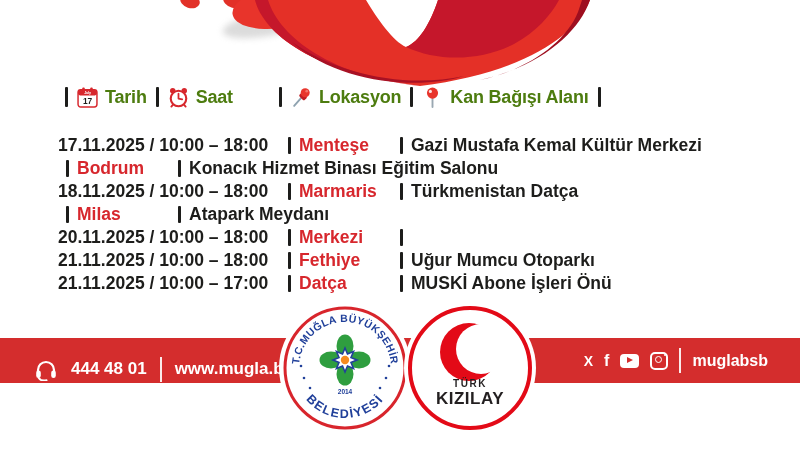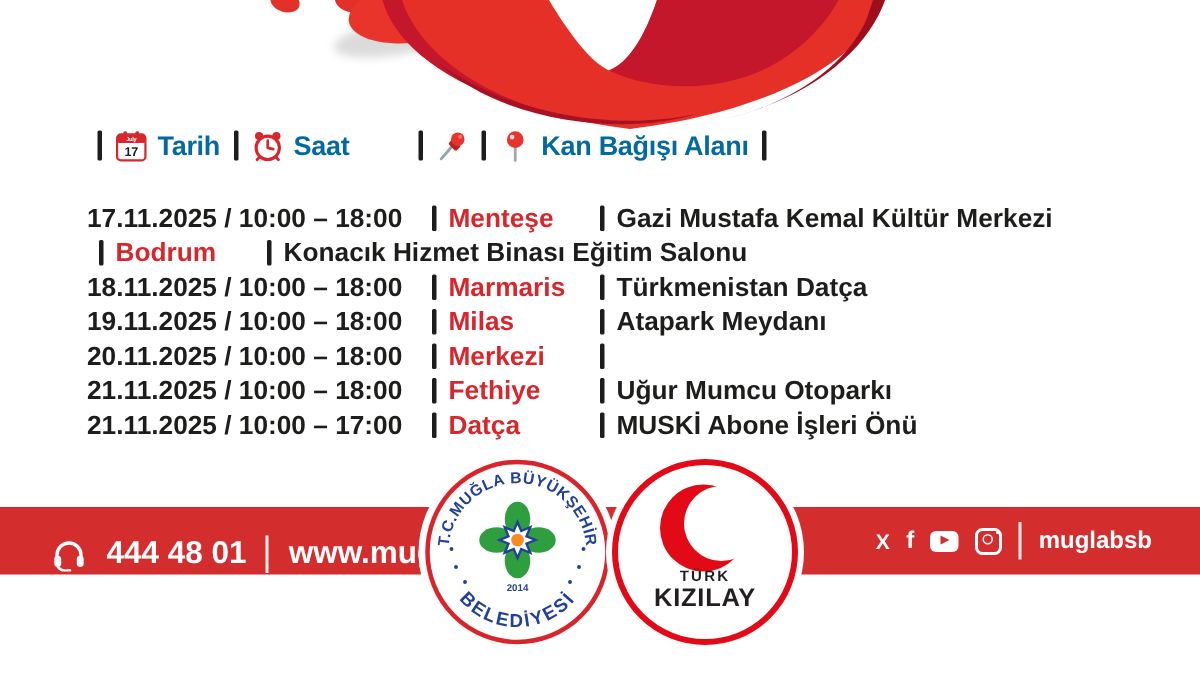--- a/index.html
+++ b/index.html
@@ -1,34 +1,34 @@
 <!DOCTYPE html>
 <html><head>
 <meta charset="utf-8">
 <style>
   html,body{margin:0;padding:0;}
   body{width:800px;height:450px;position:relative;overflow:hidden;background:#fff;
        font-family:"Liberation Sans",sans-serif;}
   .heart{position:absolute;left:180px;top:0;}
   
   .legend{position:absolute;left:56px;top:87px;display:flex;align-items:flex-start;
-          font-weight:700;font-size:18px;color:#0369a1;letter-spacing:-0.2px;}
+          font-weight:700;font-size:18px;color:#4d7c0f;letter-spacing:-0.2px;}
   .lsep{width:3px;height:20px;background:#1d1d1b;border-radius:1px;margin:0 9px;flex:none;}
   .lsep.big{margin-left:46px;}
   .litem{display:flex;align-items:center;gap:7px;flex:none;}
   
   .schedule{position:absolute;left:58px;top:134px;font-weight:700;font-size:17.5px;color:#1d1d1b;}
   .srow{display:flex;align-items:center;height:23px;white-space:nowrap;}
   .dt{width:222px;flex:none;}
   .sp{width:3px;height:17px;background:#1d1d1b;border-radius:1px;margin:0 8px;flex:none;}
   .district{width:93px;flex:none;color:#d7272d;}
   
   .footer-bar{position:absolute;left:0;top:338px;width:800px;height:45px;background:#d42d2d;}
   .f-left{position:absolute;left:34px;top:338px;height:62px;display:flex;align-items:center;
-          gap:13px;color:#fff;font-weight:700;font-size:21px;}
+          gap:13px;color:#fff;font-weight:700;font-size:17px;}
   .f-right{position:absolute;right:32px;top:338px;height:45px;display:flex;align-items:center;
            gap:11px;color:#fff;font-weight:700;font-size:16px;}
   .f-div{width:2px;height:25px;background:rgba(255,255,255,.9);flex:none;}
   .soc{display:inline-flex;align-items:center;justify-content:center;line-height:1;}
   .soc.x{font-size:14px;font-weight:700;}
   .soc.fb{font-size:16px;font-weight:700;}
   .yt{width:19px;height:14px;background:#fff;border-radius:4px;position:relative;}
   .yt::after{content:"";position:absolute;left:7px;top:3.5px;border-left:6px solid #d42d2d;
              border-top:3.5px solid transparent;border-bottom:3.5px solid transparent;}
   .ig{width:14px;height:14px;border:2px solid #fff;border-radius:5px;position:relative;}
@@ -85,20 +85,21 @@
     <span>Saat</span>
   </span>
   <span class="lsep big"></span>
   <span class="litem">
     <svg width="21" height="21" viewBox="0 0 20 20">
       <path d="M3,18 L9.5,10.5" stroke="#8fa3b0" stroke-width="1.8" stroke-linecap="round"></path>
       <rect x="8" y="6.5" width="7" height="5" rx="1.5" transform="rotate(45 11.5 9)" fill="#c21d23"></rect>
       <circle cx="13.5" cy="5.5" r="4.3" fill="#e8352c"></circle>
       <circle cx="15" cy="4" r="1.3" fill="#f47c72" opacity="0.9"></circle>
     </svg>
+    <span>Lokasyon</span>
   </span>
   <span class="lsep"></span>
   <span class="litem">
     <svg width="21" height="21" viewBox="0 0 20 20">
       <path d="M10,9 L10,19" stroke="#9aa8b2" stroke-width="1.8" stroke-linecap="round"></path>
       <circle cx="10" cy="5.8" r="5.3" fill="#e8352c"></circle>
       <circle cx="8" cy="4.2" r="1.5" fill="#fff" opacity="0.85"></circle>
     </svg>
     <span>Kan Bağışı Alanı</span>
   </span>
@@ -120,21 +121,20 @@
       <span class="venue">Konacık Hizmet Binası Eğitim Salonu</span>
   </div>
   <div class="srow">
     <span class="dt">18.11.2025 / 10:00 – 18:00</span>
       <span class="sp"></span>
       <span class="district">Marmaris</span>
       <span class="sp"></span>
       <span class="venue">Türkmenistan Datça</span>
   </div>
   <div class="srow">
-    <span class="dt">19.11.2025 / 10:00 – 18:00</span>
       <span class="sp"></span>
       <span class="district">Milas</span>
       <span class="sp"></span>
       <span class="venue">Atapark Meydanı</span>
   </div>
   <div class="srow">
     <span class="dt">20.11.2025 / 10:00 – 18:00</span>
       <span class="sp"></span>
       <span class="district">Merkezi</span>
       <span class="sp"></span>

